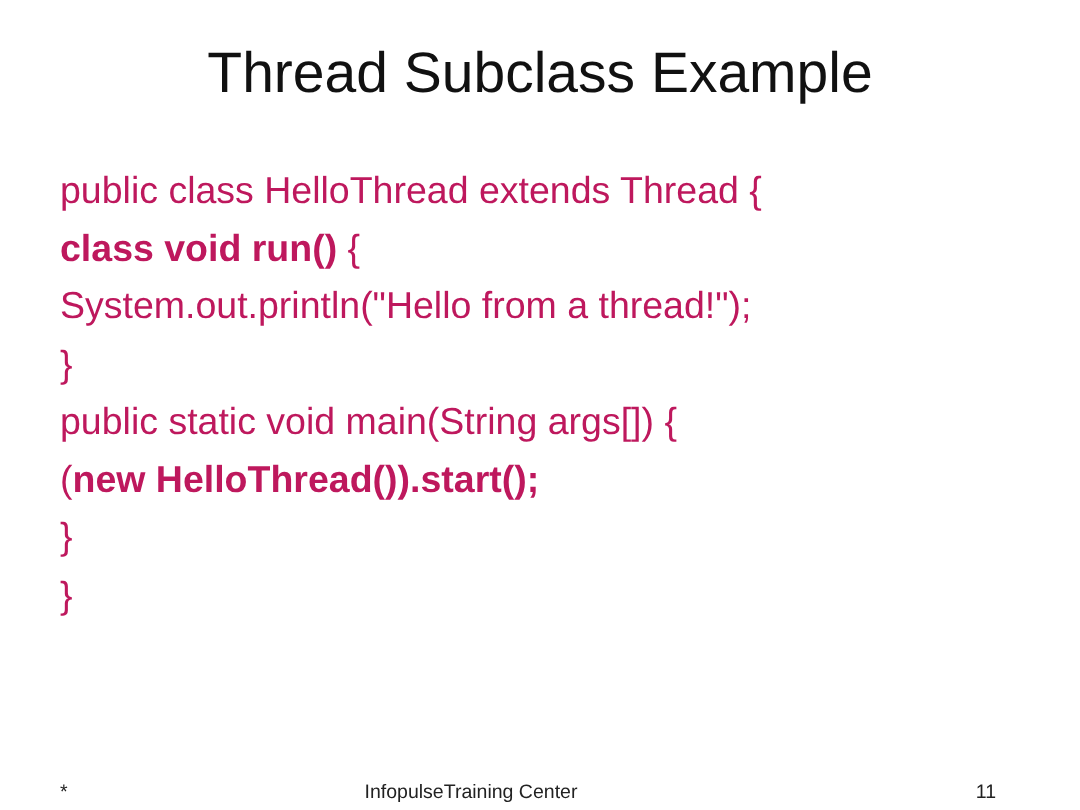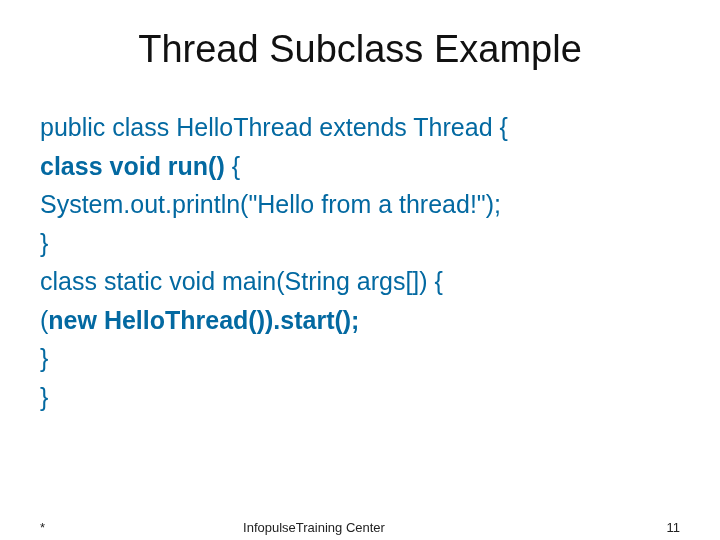--- a/index.html
+++ b/index.html
@@ -26,21 +26,21 @@
     padding-top: 28px;
     color: #111;
   }
   .body {
     position: absolute;
     top: 110px;
     left: 40px;
     right: 40px;
     font-size: 25px;
     line-height: 1.38;
-    color: #0369a1;
+    color: #be185d;
   }
   .body p {
     margin: 0 0 4px 0;
   }
   .indent1 { margin-left: 30px; }
   .footer {
     position: absolute;
     bottom: 20px;
     left: 0;
     width: 720px;
@@ -52,38 +52,38 @@
     left: 40px;
   }
   .footer .center {
     position: absolute;
     left: 0;
     width: 628px;
     text-align: center;
   }
   .footer .right {
     position: absolute;
-    right: 40px;
+    right: 56px;
   }
 </style>
 </head>
 <body>
 
 <div class="slide">
 
   <h1 class="title">Thread Subclass Example</h1>
 
   <div class="body">
     <p>public class HelloThread extends Thread {</p>
     <p class="indent1">
       <b>class void run()</b><span> {</span>
     </p>
     <p class="indent1">System.out.println("Hello from a thread!");</p>
     <p class="indent1">}</p>
-    <p class="indent1">class static void main(String args[]) {</p>
+    <p class="indent1">public static void main(String args[]) {</p>
     <p class="indent1">
       <span> (</span><b>new HelloThread()).start();</b>
     </p>
     <p class="indent1">}</p>
     <p>}</p>
   </div>
 
   <div class="footer">
     <span class="left">*</span>
     <span class="center">InfopulseTraining Center</span>

